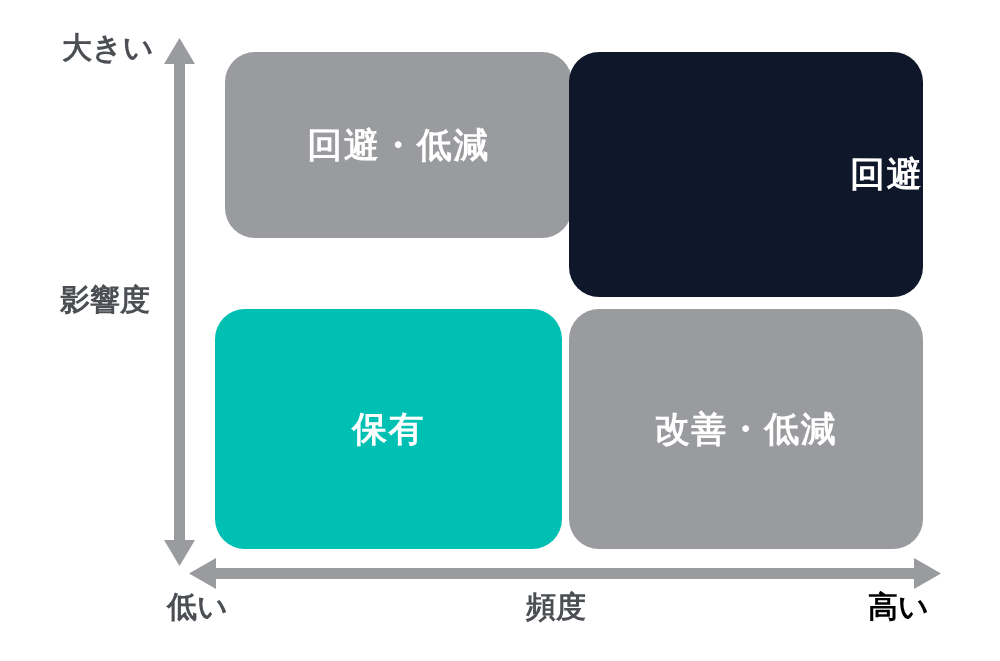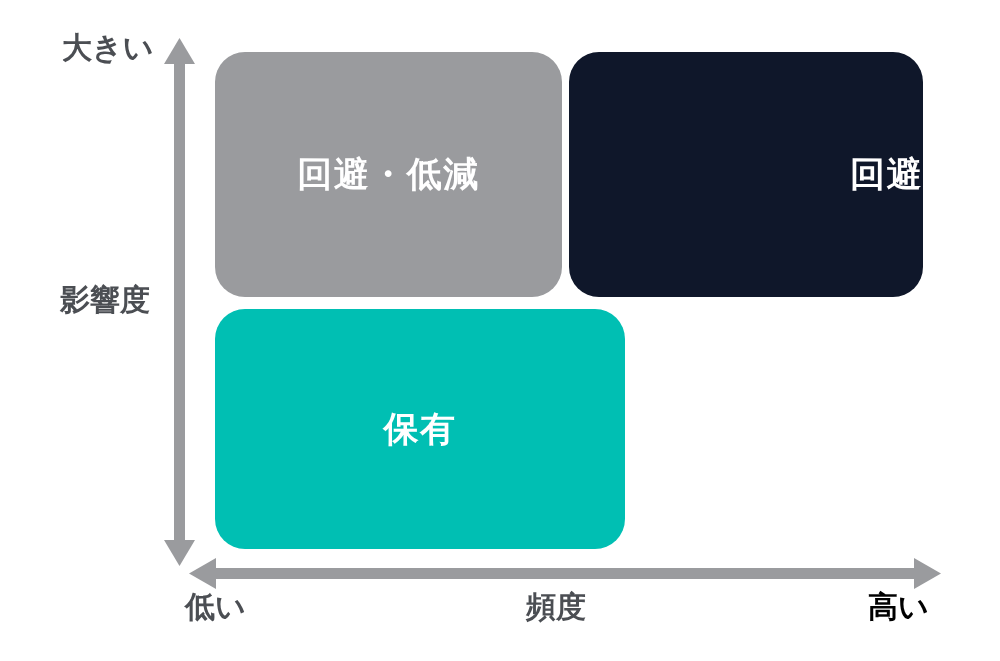--- a/index.html
+++ b/index.html
@@ -31,23 +31,23 @@
   .cell-label {
     color: #ffffff;
     font-size: 35px;
     font-weight: bold;
     letter-spacing: 1.5px;
     line-height: 1;
     white-space: nowrap;
     user-select: none;
   }
 
-  #cell-tl { left: 215px; top: 52px;  width: 347px; height: 245px; }
+  #cell-tl { left: 225px; top: 52px;  width: 347px; height: 186px; }
   #cell-tr { left: 569px; top: 52px;  width: 354px; height: 245px; }
-  #cell-bl { left: 215px; top: 309px; width: 410px; height: 240px; }
+  #cell-bl { left: 215px; top: 309px; width: 347px; height: 240px; }
   #cell-br { left: 569px; top: 309px; width: 354px; height: 240px; }
 
   
   .axis-svg {
     position: absolute;
     left: 0;
     top: 0;
     width: 1000px;
     height: 661px;
     pointer-events: none;
@@ -61,21 +61,21 @@
     font-weight: bold;
     line-height: 1;
     white-space: nowrap;
     user-select: none;
   }
 
   #label-y-high { left: 62px;  top: 33px; }
   #label-y-name { left: 60px;  top: 285px; }
   #label-y-low  { left: 62px;  top: 533px; }
 
-  #label-x-low  { left: 185px; top: 592px; }
+  #label-x-low  { left: 167px; top: 592px; }
   #label-x-name { left: 526px; top: 592px; }
   #label-x-high { left: 868px; top: 592px; }
 </style>
 </head>
 <body>
 
 <div id="stage" style="background: rgb(255, 255, 255);">
 
   <svg class="axis-svg" viewBox="0 0 1000 661">
 
@@ -97,20 +97,23 @@
   </div>
 
   <div class="cell" id="cell-tr" style="background:#0f172a;justify-content:flex-end;">
     <span class="cell-label" style="color: rgb(255, 255, 255);">回避</span>
   </div>
 
   <div class="cell" id="cell-bl" style="background:#00bfb3;">
     <span class="cell-label" style="color: rgb(255, 255, 255);">保有</span>
   </div>
 
+  <div class="cell" id="cell-br" style="background:#9a9b9e;">
+    <span class="cell-label" style="color: rgb(255, 255, 255);">改善・低減</span>
+  </div>
 
   <div class="axis-text" id="label-y-name" style="color: rgb(75, 78, 83);">影響度</div>
   <div class="axis-text" id="label-y-high" style="color: rgb(75, 78, 83);">大きい</div>
 
   <div class="axis-text" id="label-x-low" style="color: rgb(75, 78, 83);">低い</div>
   <div class="axis-text" id="label-x-name" style="color: rgb(75, 78, 83);">頻度</div>
   <div class="axis-text" id="label-x-high" style="color: #000000;">高い</div>
 
 </div>
 

